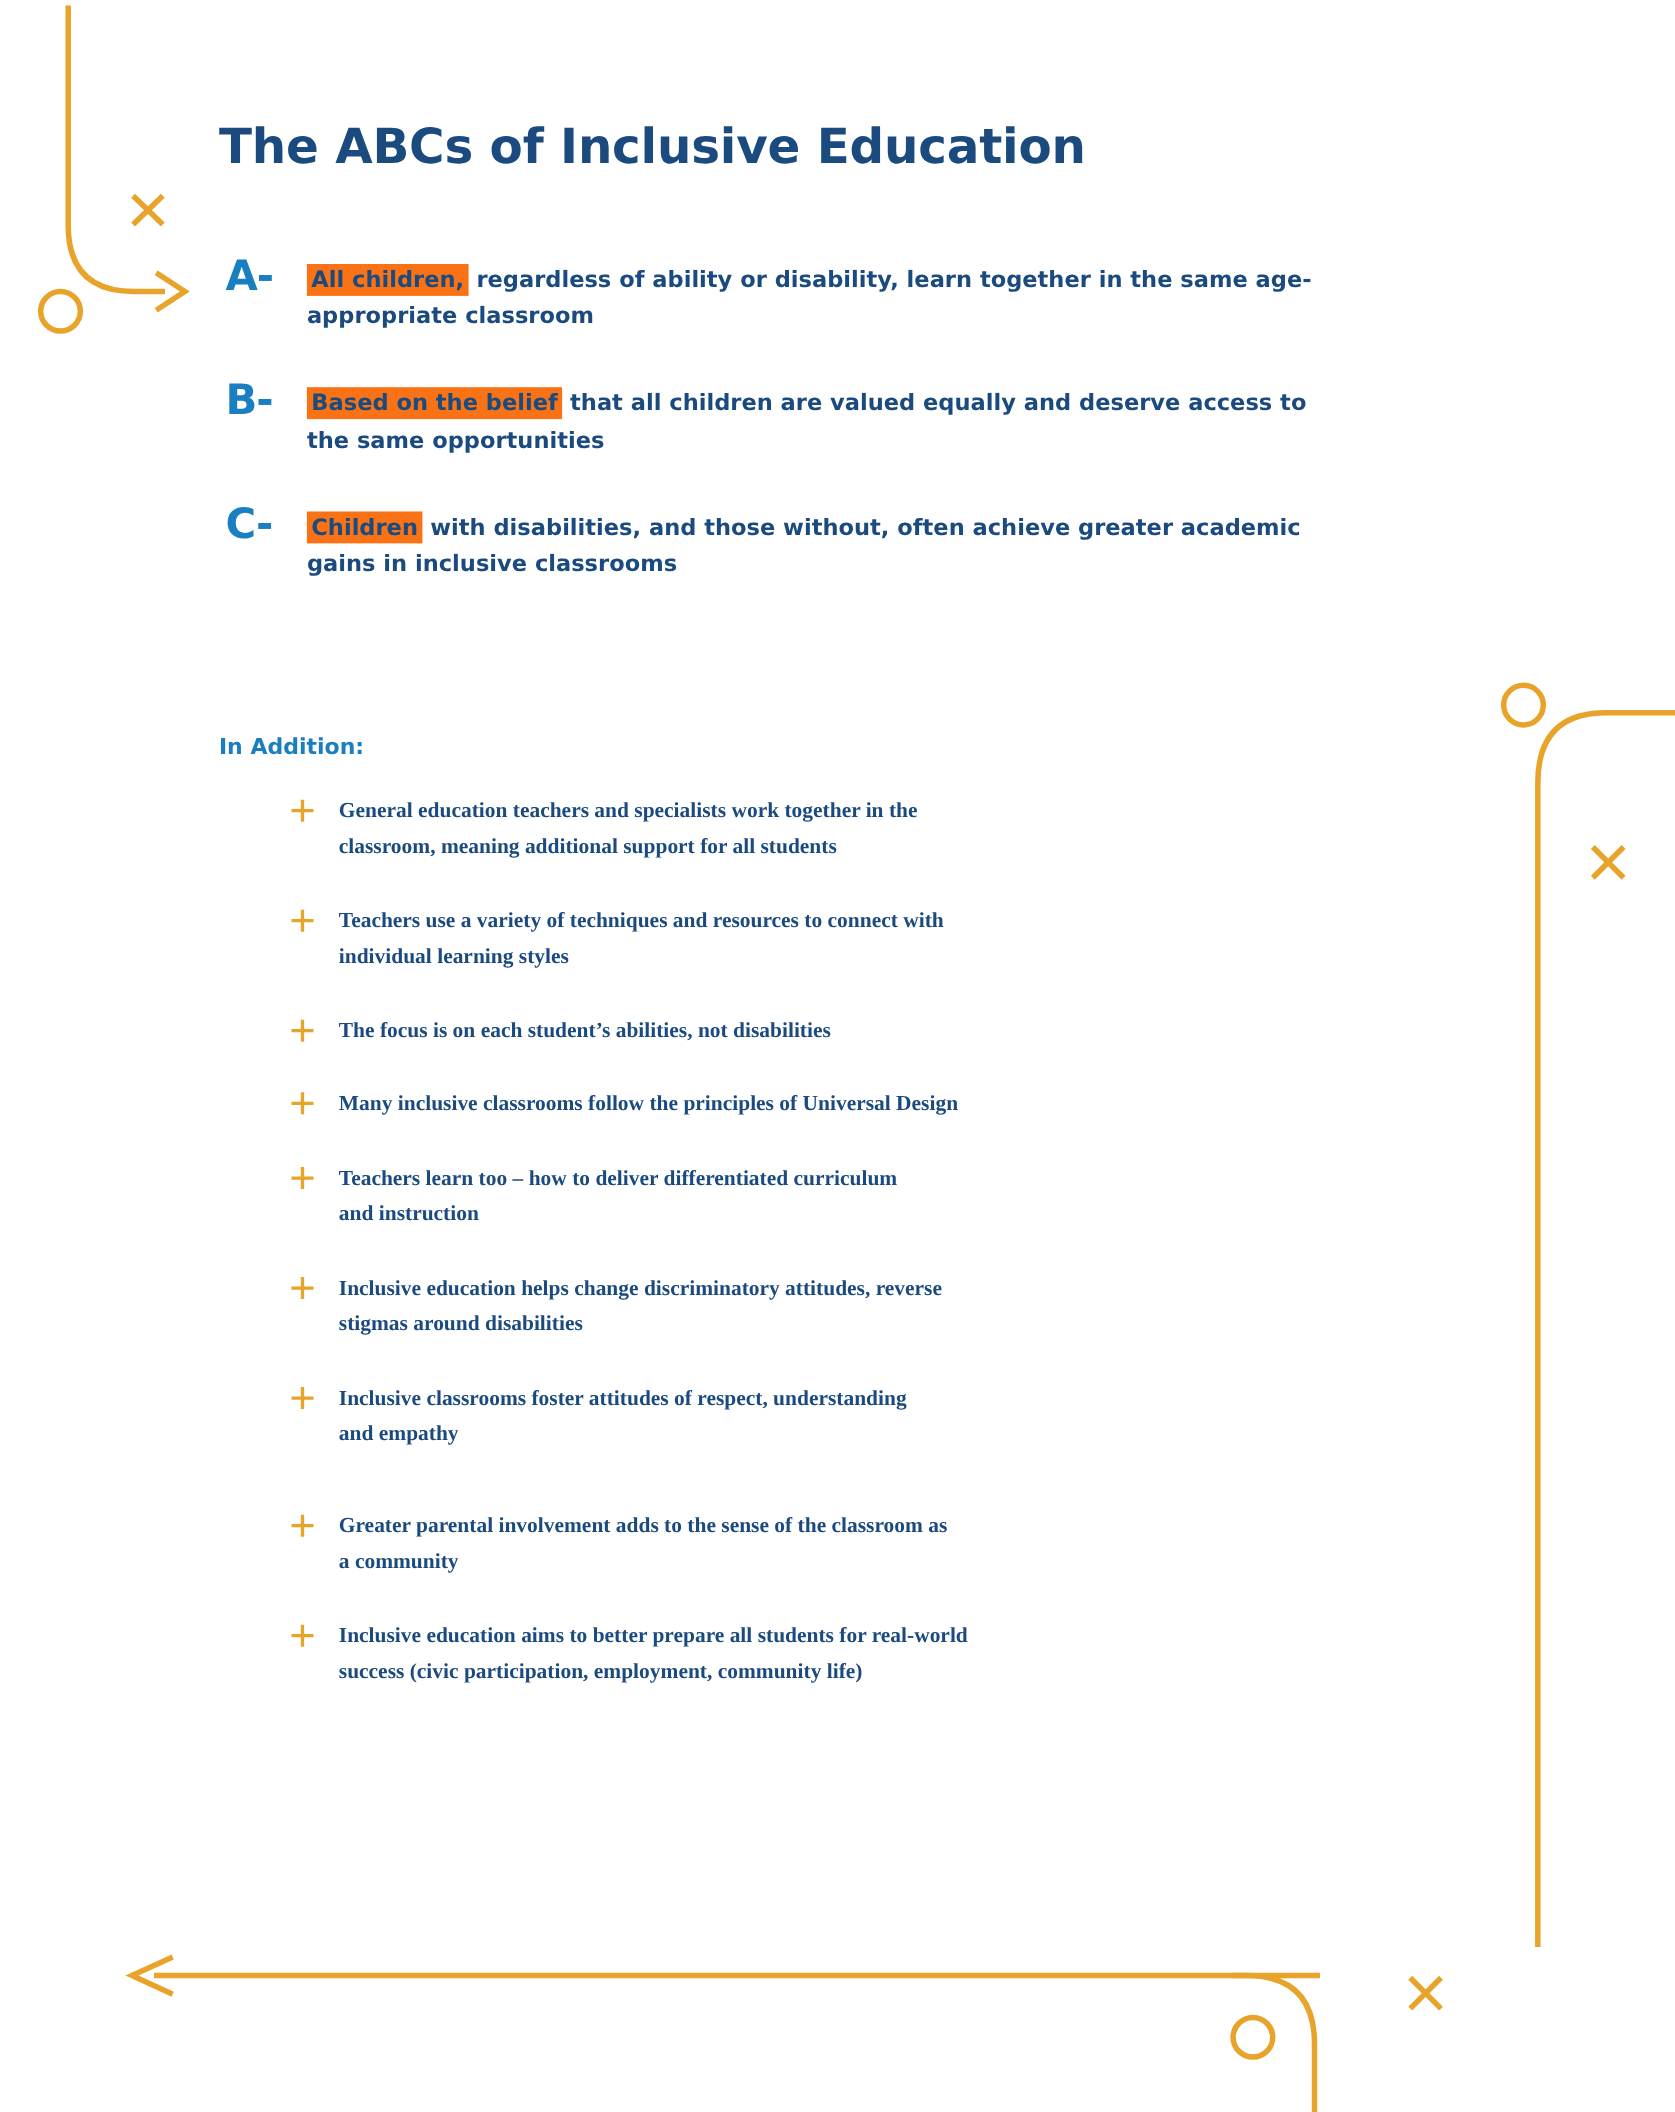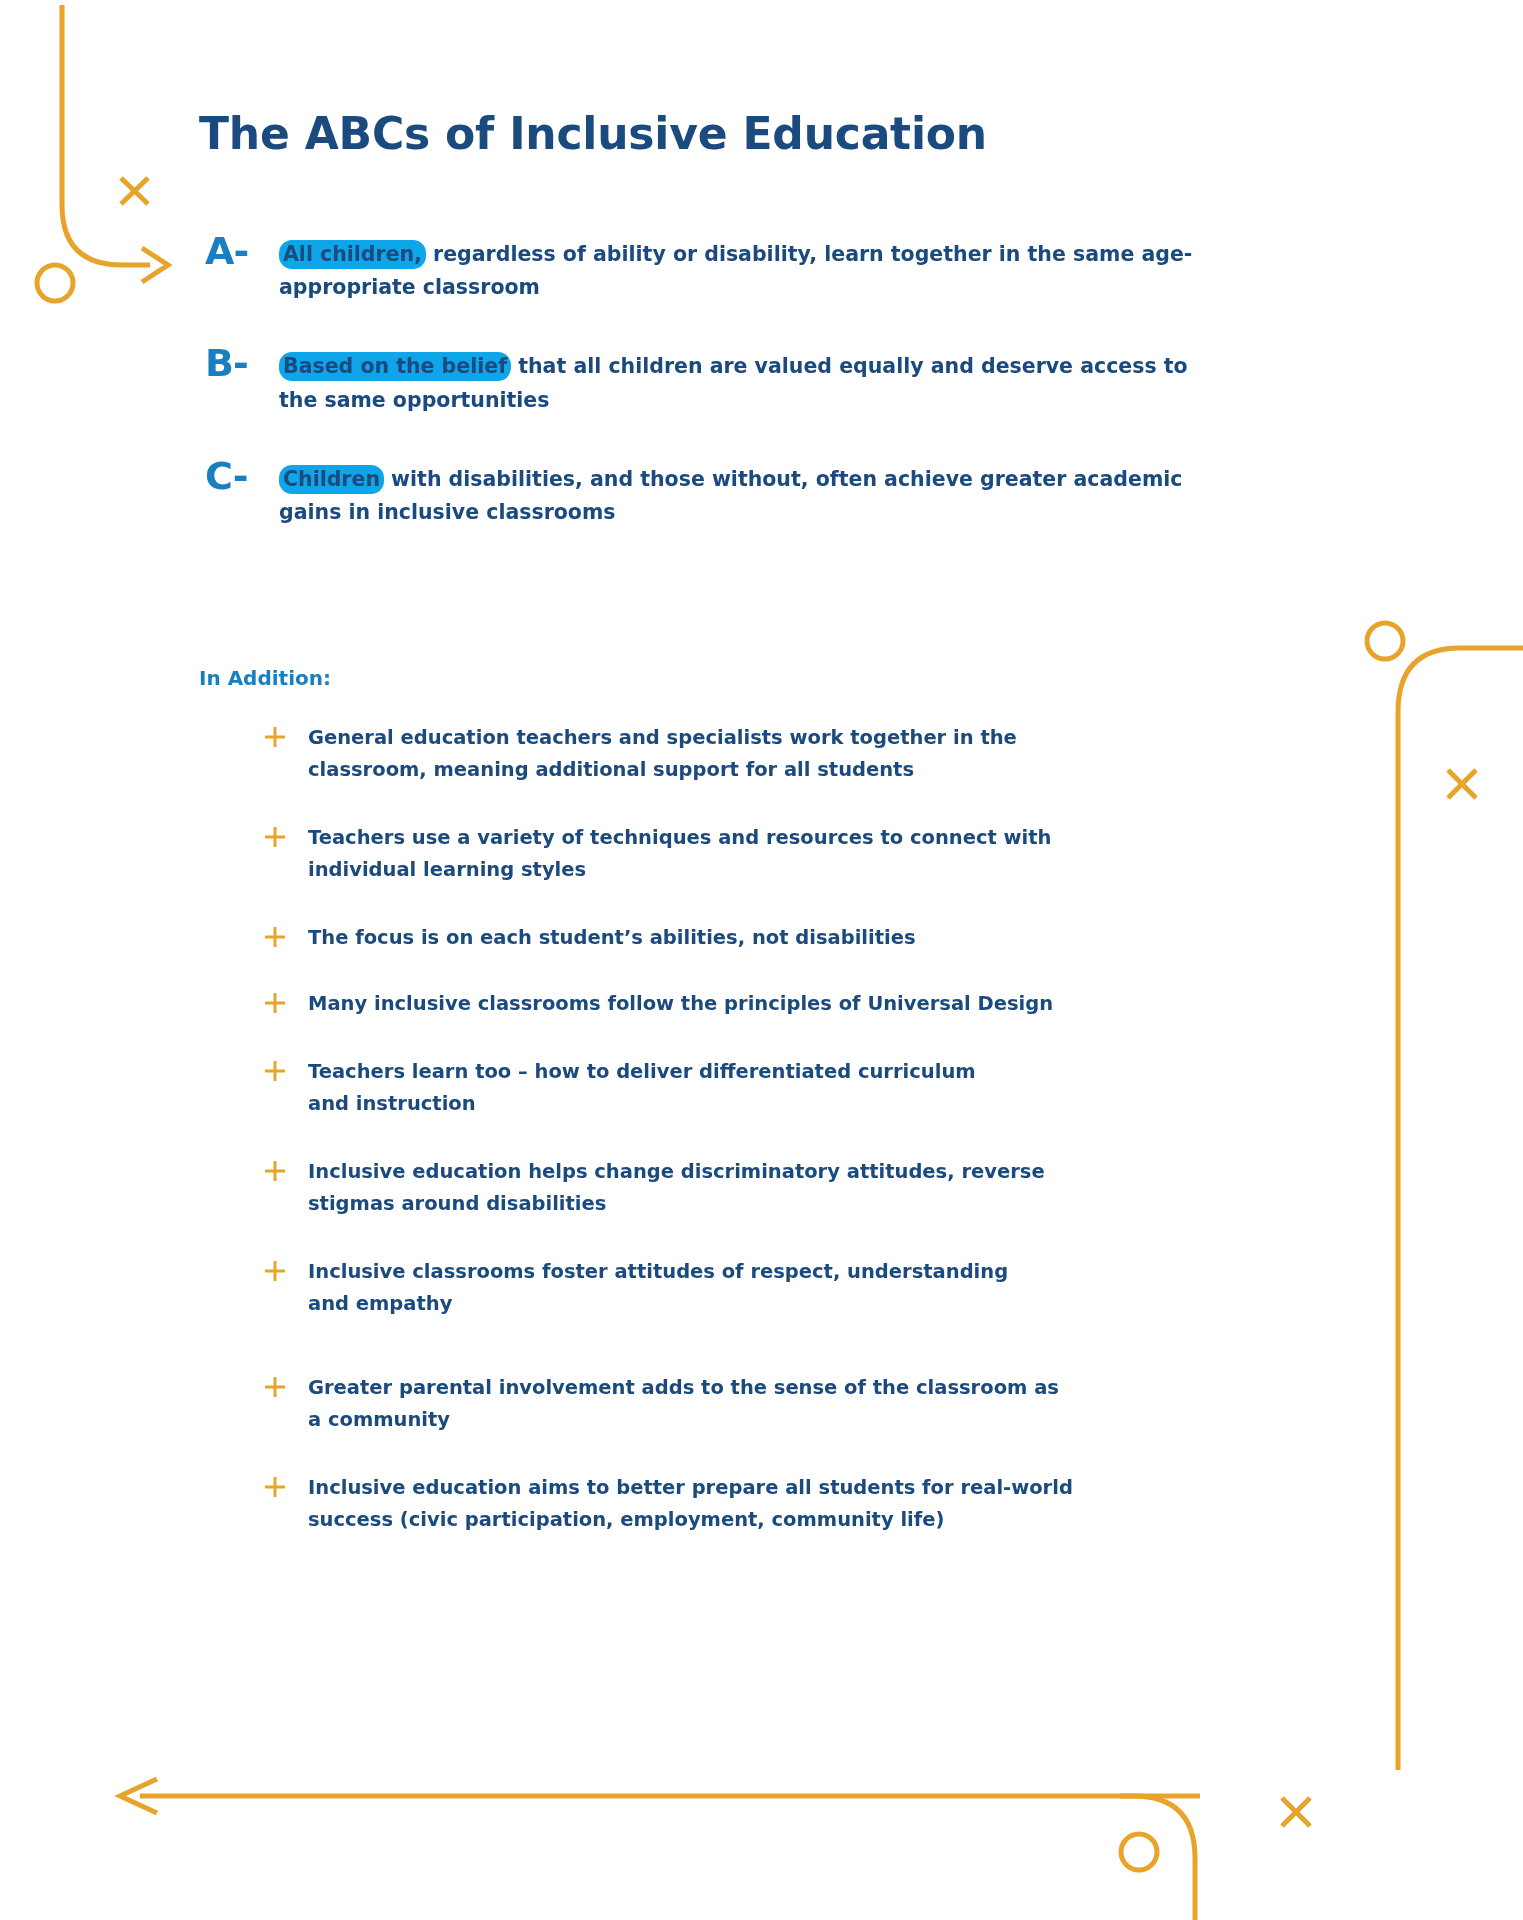--- a/index.html
+++ b/index.html
@@ -63,23 +63,22 @@
   }
   .abc-text {
     margin-left: 74px;
     font-size: 20.5px;
     font-weight: bold;
     color: #1b4a7f;
     line-height: 1.62;
     max-width: 920px;
   }
   .hl {
-    background: #0ea5e9;
+    background: #f97316;
     padding: 2px 4px 3px 4px;
-    border-radius: 13px;
   }
   .in-addition {
     position: absolute;
     left: 199px;
     top: 666px;
     font-size: 20px;
     font-weight: bold;
     color: #1a7fc1;
   }
   .bullets {
@@ -101,21 +100,21 @@
     height: 26px;
     color: #e8a32a;
   }
   .plus svg { display: block; }
   .bullet-text {
     font-size: 19.5px;
     font-weight: bold;
     color: #1b4a7f;
     line-height: 1.64;
   }
-  .bullet-text .ln { display: block; }
+  .bullet-text .ln { display: block; font-family: Liberation Serif, serif; }
 </style>
 </head>
 <body>
 
 <div class="page">
 
   <svg class="deco-layer" viewBox="0 0 1523 1920" xmlns="http://www.w3.org/2000/svg">
 
     <path d="M62 5 L62 205 Q62 265 122 265 L150 265" fill="none" stroke="#e8a32a" stroke-width="5"></path>
     <path d="M142 248 L168 265 L142 282" fill="none" stroke="#e8a32a" stroke-width="5" stroke-linejoin="miter"></path>

